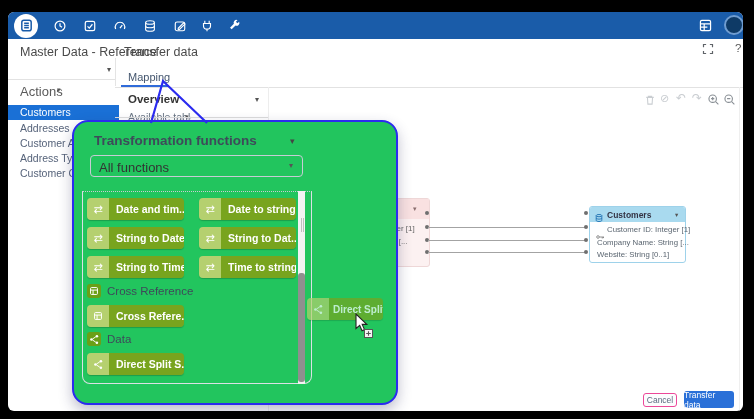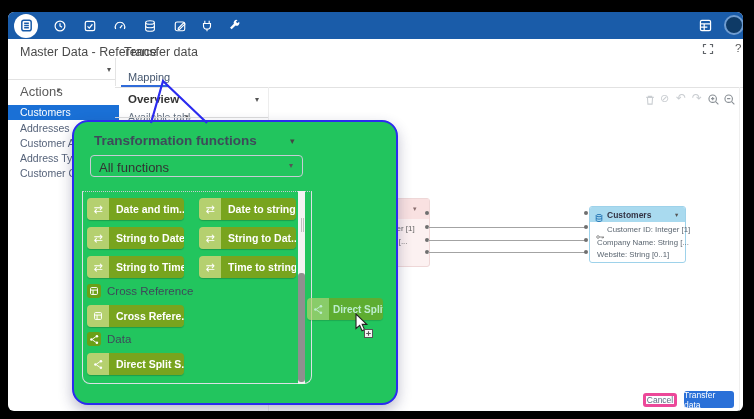--- a/index.html
+++ b/index.html
@@ -38,21 +38,21 @@
               justify-content:center;flex:none}
   .fn-btn .lb{flex:1;background:#78a41e;color:#fff;font-size:10.5px;font-weight:bold;
               display:flex;align-items:center;padding-left:7px;white-space:nowrap;overflow:hidden}
   .g-swap::before{content:"⇄";font-family:"DejaVu Sans",sans-serif;font-size:11px}
   .sec-ic{position:absolute;width:14px;height:14px;border-radius:3px;background:#6b9f17;
           display:flex;align-items:center;justify-content:center}
   .sec-lb{position:absolute;font-size:11.5px;color:#3e4a5a;font-weight:normal}
   .tooltip{position:absolute;background:#6c6c6c;color:#fff;font-size:10px;font-weight:bold;
            padding:3px 7px;border-radius:3px;white-space:nowrap}
   .btn-cancel{position:absolute;left:635px;top:381px;width:34px;height:14px;background:#fcfdfe;
-              border:3px solid #ec4899;border-radius:3px;font-size:8.5px;color:#5c6b80;
+              border:1px solid #ec4899;border-radius:3px;font-size:8.5px;color:#5c6b80;
               display:flex;align-items:center;justify-content:center;box-sizing:border-box;cursor:pointer}
   .btn-submit{position:absolute;left:676px;top:379px;width:50px;height:17px;background:#2a70d8;
               border-radius:3px;font-size:8.5px;color:#fff;display:flex;align-items:center;
               justify-content:center;cursor:pointer}
 </style>
 </head>
 <body>
 
 <div class="app">
 

